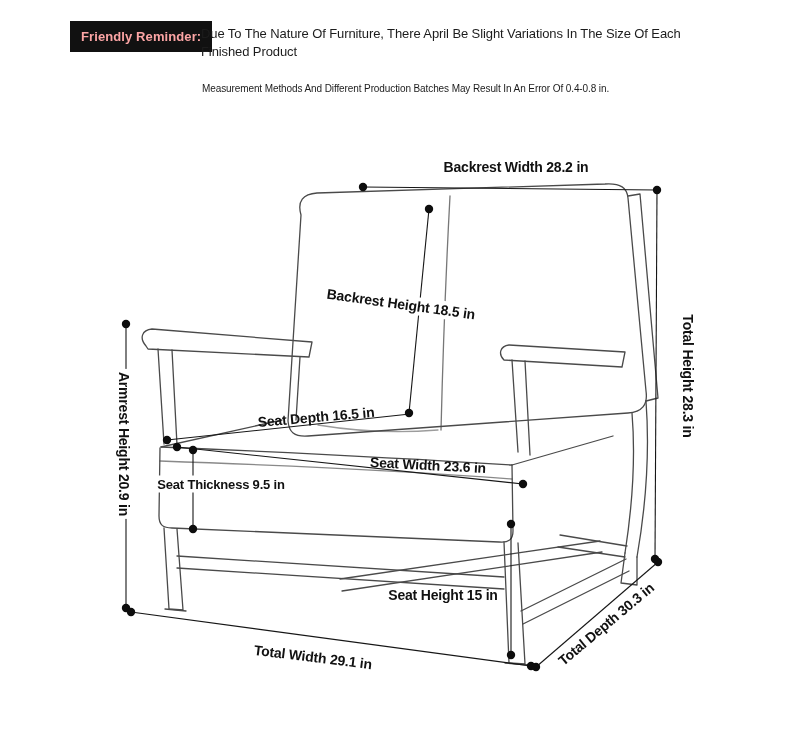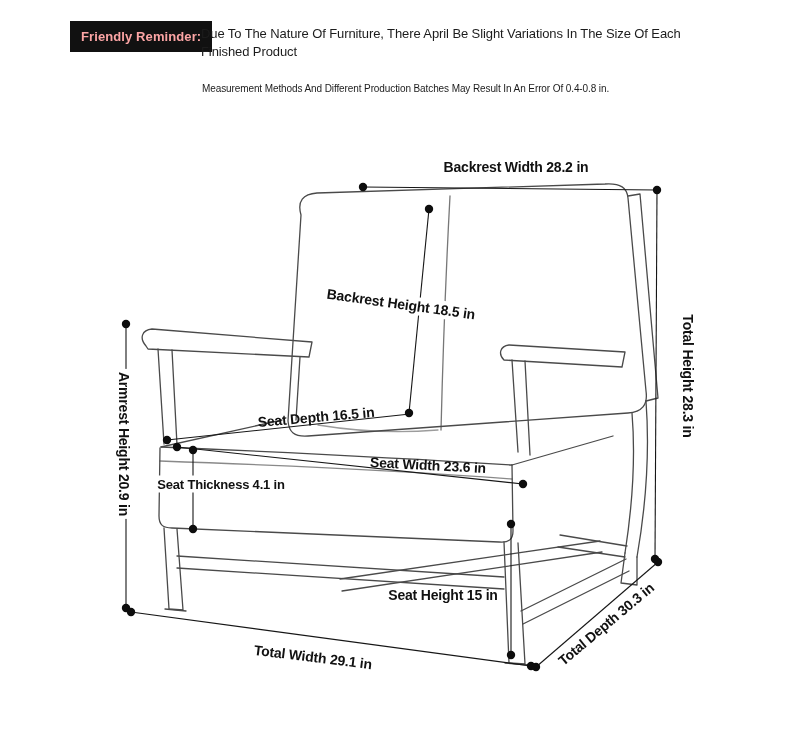--- a/index.html
+++ b/index.html
@@ -122,21 +122,21 @@
   <div class="dim bg" style="left:401px; top:304px; transform:translate(-50%,-50%) rotate(8deg);">Backrest Height 18.5 in</div>
 
   <div class="dim" style="left:688px; top:376px; transform:translate(-50%,-50%) rotate(90deg);">Total Height 28.3 in</div>
 
   <div class="dim bg" style="left:124px; top:444px; transform:translate(-50%,-50%) rotate(90deg);">Armrest Height 20.9 in</div>
 
   <div class="dim" style="left:316px; top:417px; transform:translate(-50%,-50%) rotate(-5deg);">Seat Depth 16.5 in</div>
 
   <div class="dim" style="left:428px; top:465px; transform:translate(-50%,-50%) rotate(3deg);">Seat Width 23.6 in</div>
 
-  <div class="dim bg sm" style="left:221px; top:484px; transform:translate(-50%,-50%);">Seat Thickness 4.1 in</div>
+  <div class="dim bg sm" style="left:221px; top:484px; transform:translate(-50%,-50%);">Seat Thickness 9.5 in</div>
 
   <div class="dim" style="left:443px; top:595px; transform:translate(-50%,-50%);text-align:center;">Seat Height 15 in</div>
 
   <div class="dim" style="left:313px; top:657px; transform:translate(-50%,-50%) rotate(7deg);">Total Width 29.1 in</div>
 
   <div class="dim" style="left:606px; top:624px; transform:translate(-50%,-50%) rotate(-40deg);">Total Depth 30.3 in</div>
 
 </div>
 
 </body></html>

